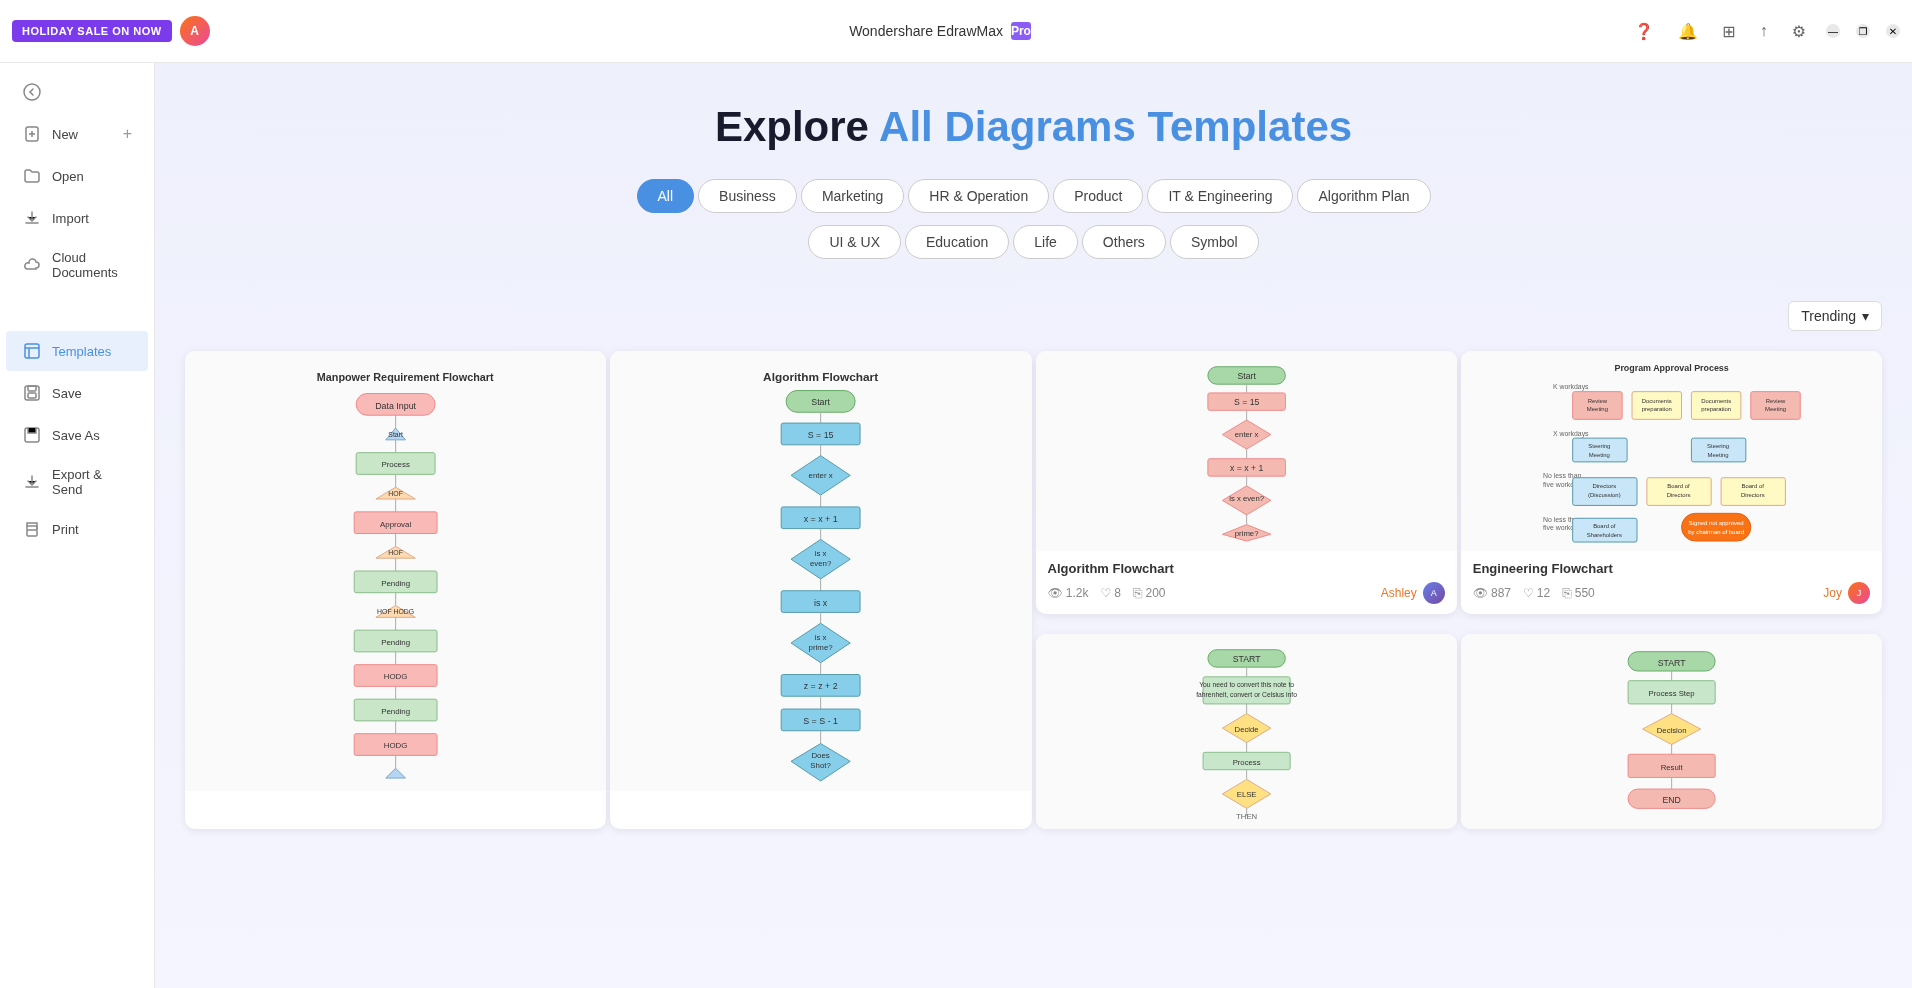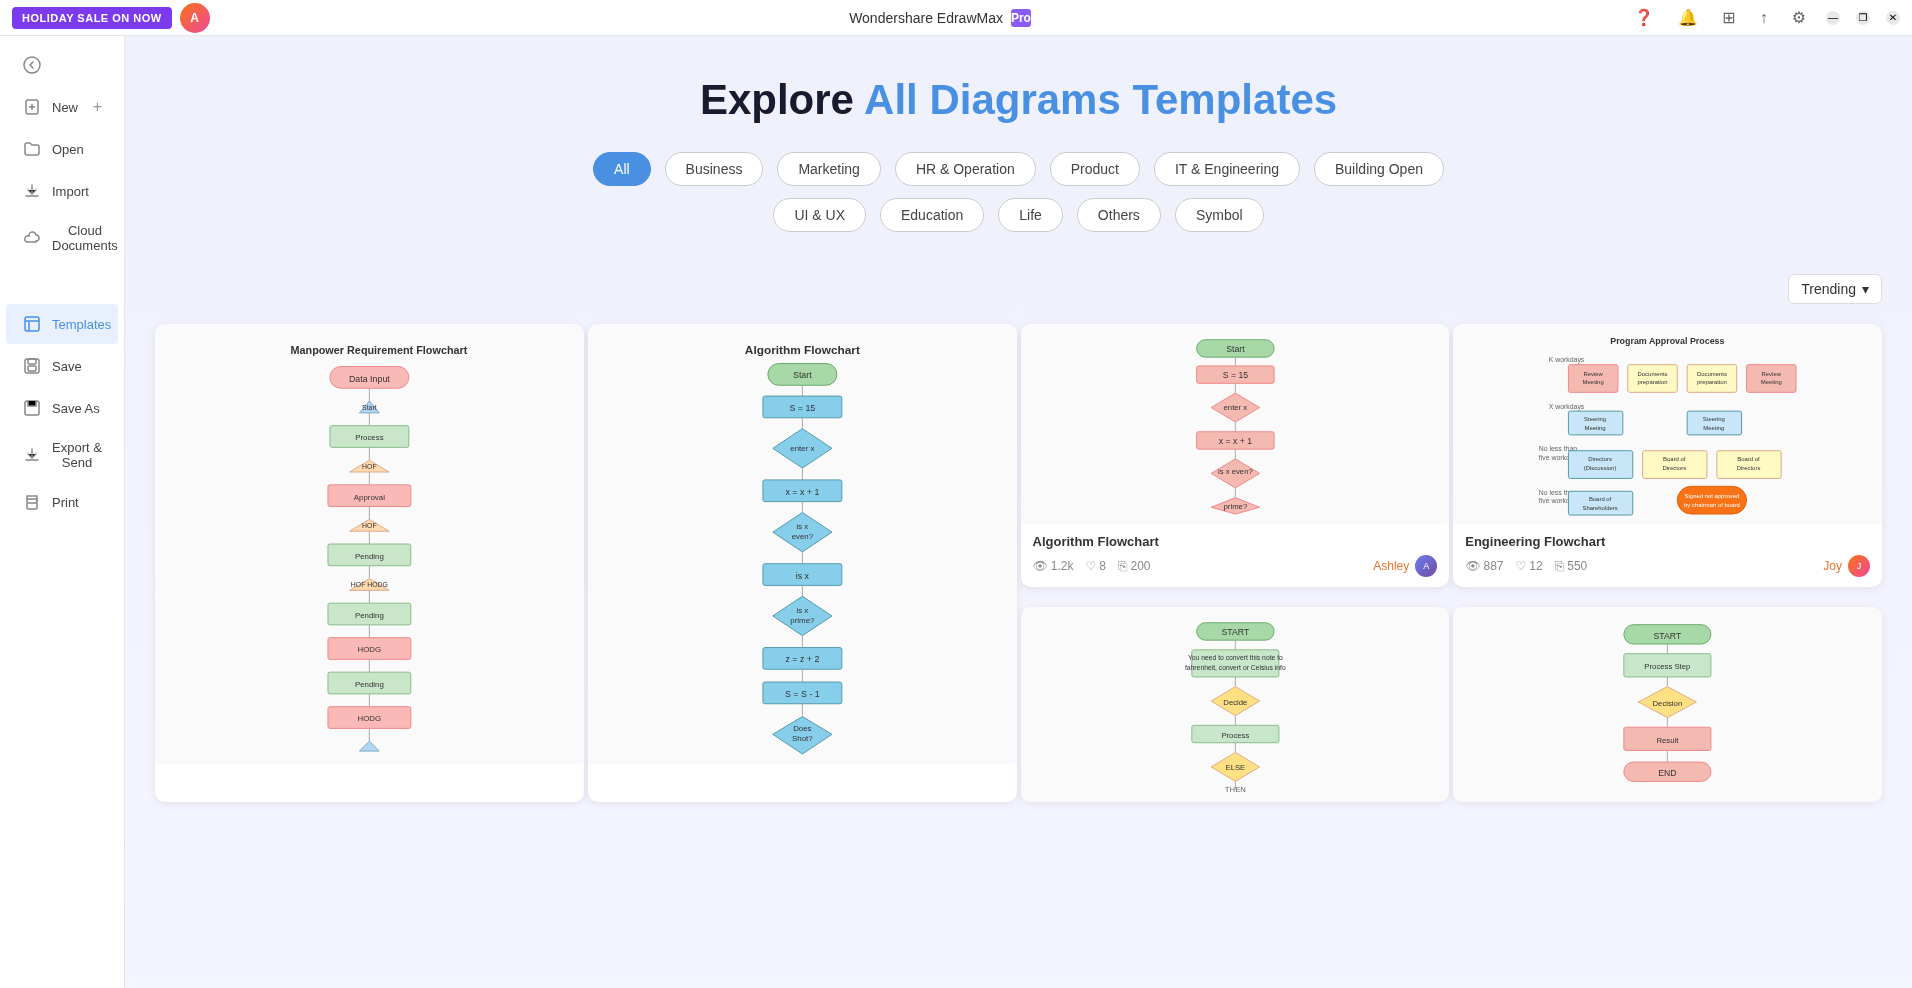--- a/index.html
+++ b/index.html
@@ -1,20 +1,20 @@
 <!DOCTYPE html>
 <html><head>
   <meta charset="utf-8">
   <style>
     * { box-sizing: border-box; margin: 0; padding: 0; }
     body { font-family: -apple-system, BlinkMacSystemFont, 'Segoe UI', sans-serif; background: #f0f0f5; width: 1912px; height: 988px; overflow: hidden; display: flex; flex-direction: column; }
 
     
     .titlebar {
-      height: 36px;
+      height: 63px;
       background: #ffffff;
       display: flex;
       align-items: center;
       justify-content: space-between;
       padding: 0 12px;
       border-bottom: 1px solid #e8e8e8;
       flex-shrink: 0;
     }
     .titlebar-center {
       display: flex;
@@ -94,28 +94,27 @@
 
     
     .main-layout {
       display: flex;
       flex: 1;
       overflow: hidden;
     }
 
     
     .sidebar {
-      width: 125px;
+      width: 155px;
       background: #ffffff;
       border-right: 1px solid #e8e8e8;
       display: flex;
       flex-direction: column;
       padding: 8px 0;
       flex-shrink: 0;
-      text-align: center;
     }
     .sidebar-item {
       display: flex;
       align-items: center;
       gap: 10px;
       padding: 10px 16px;
       cursor: pointer;
       color: #444;
       font-size: 13px;
       border-radius: 4px;
@@ -157,21 +156,21 @@
       margin-bottom: 28px;
     }
     .hero-title .highlight {
       color: #4a90e2;
     }
 
     
     .filter-tabs {
       display: flex;
       justify-content: center;
-      gap: 14px;
+      gap: 4px;
       flex-wrap: wrap;
       margin-bottom: 12px;
     }
     .filter-tab {
       padding: 8px 20px;
       border-radius: 20px;
       border: 1px solid #ccc;
       background: white;
       cursor: pointer;
       font-size: 14px;
@@ -434,21 +433,21 @@
         <span>Explore </span><span class="highlight">All Diagrams Templates</span>
       </h1>
 
       <div class="filter-tabs">
         <button class="filter-tab active">All</button>
         <button class="filter-tab">Business</button>
         <button class="filter-tab">Marketing</button>
         <button class="filter-tab">HR &amp; Operation</button>
         <button class="filter-tab">Product</button>
         <button class="filter-tab">IT &amp; Engineering</button>
-        <button class="filter-tab">Building Open</button>
+        <button class="filter-tab">Algorithm Plan</button>
       </div>
 
       <div class="filter-tabs">
         <button class="filter-tab">UI &amp; UX</button>
         <button class="filter-tab">Education</button>
         <button class="filter-tab">Life</button>
         <button class="filter-tab">Others</button>
         <button class="filter-tab">Symbol</button>
       </div>
     </div>

